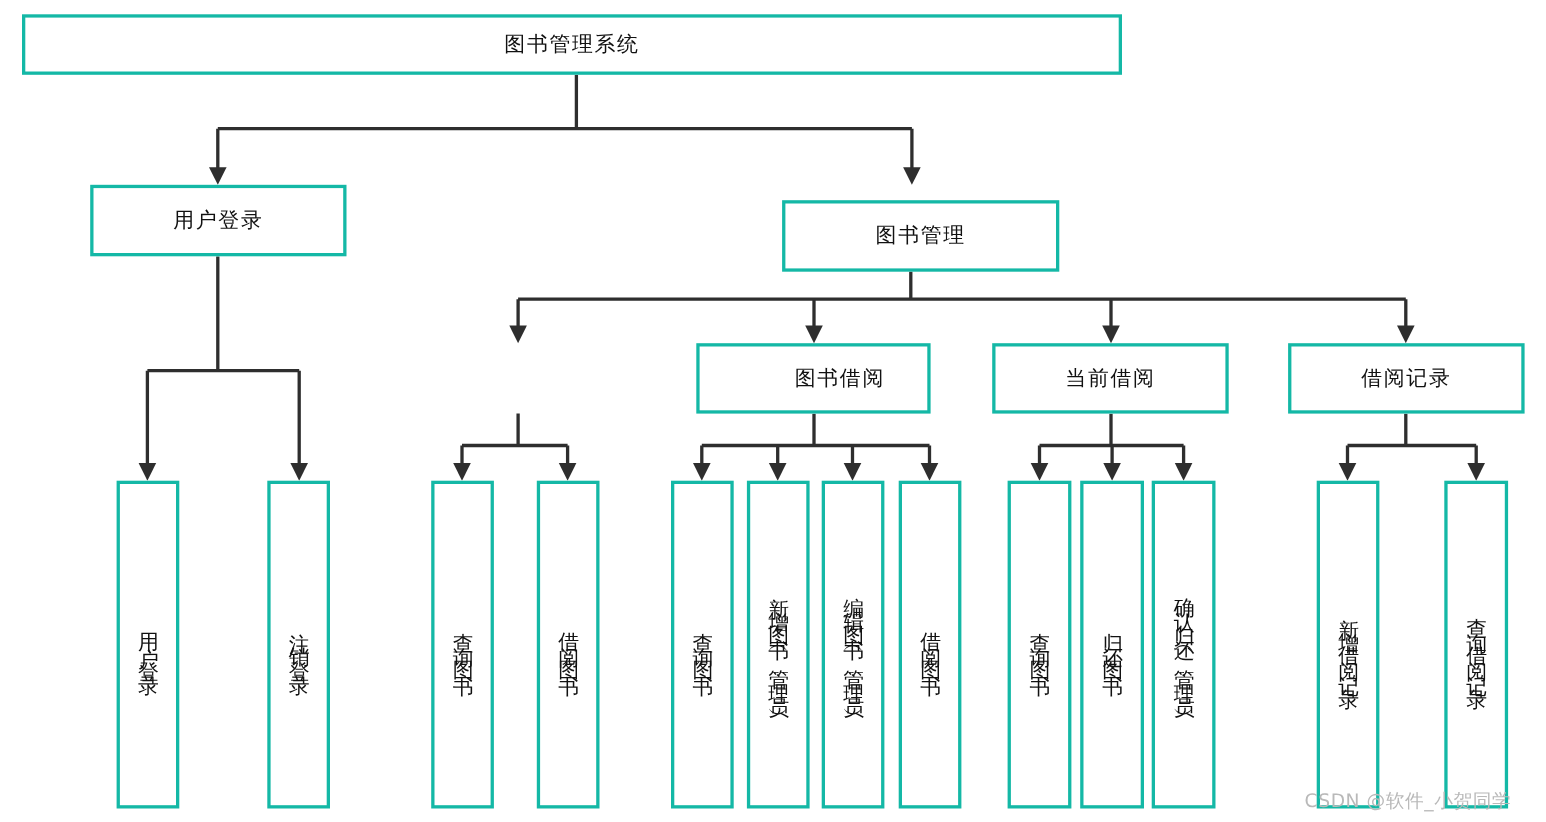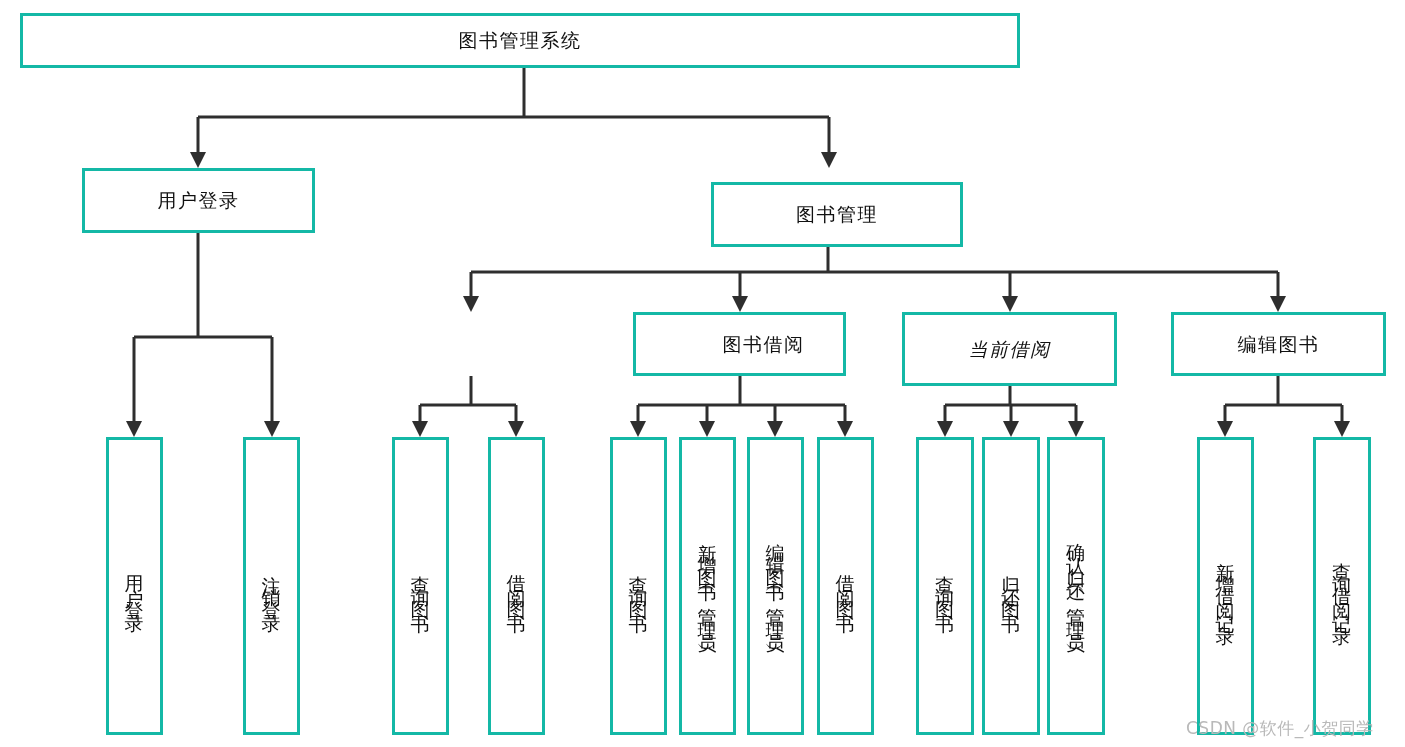--- a/index.html
+++ b/index.html
@@ -67,22 +67,22 @@
         <path d="M1334,421 h16 l-8,16 z"></path>
     </g>
   </svg>
 
   <div class="box hbox" style="left:20px; top:13px; width:1000px; height:55px;">图书管理系统</div>
 
   <div class="box hbox" style="left:82px; top:168px; width:233px; height:65px;">用户登录</div>
   <div class="box hbox" style="left:711px; top:168px; width:252px; height:65px;margin-top:14px;">图书管理</div>
 
   <div class="box hbox" style="left:633px; top:312px; width:213px; height:64px;padding-left:48px;">图书借阅</div>
-  <div class="box hbox" style="left:902px; top:312px; width:215px; height:74px;font-style:italic;">当前借阅</div>
-  <div class="box hbox" style="left:1171px; top:312px; width:215px; height:64px;">编辑图书</div>
+  <div class="box hbox" style="left:902px; top:312px; width:215px; height:64px;">当前借阅</div>
+  <div class="box hbox" style="left:1171px; top:312px; width:215px; height:64px;">借阅记录</div>
 
   <div class="box vbox" style="left:106px; top:437px; width:57px; height:298px;">
     <span>用户登录</span>
   </div>
   <div class="box vbox" style="left:243px; top:437px; width:57px; height:298px;">
     <span>注销登录</span>
   </div>
 
   <div class="box vbox" style="left:392px; top:437px; width:57px; height:298px;">
     <span>查询图书</span>

